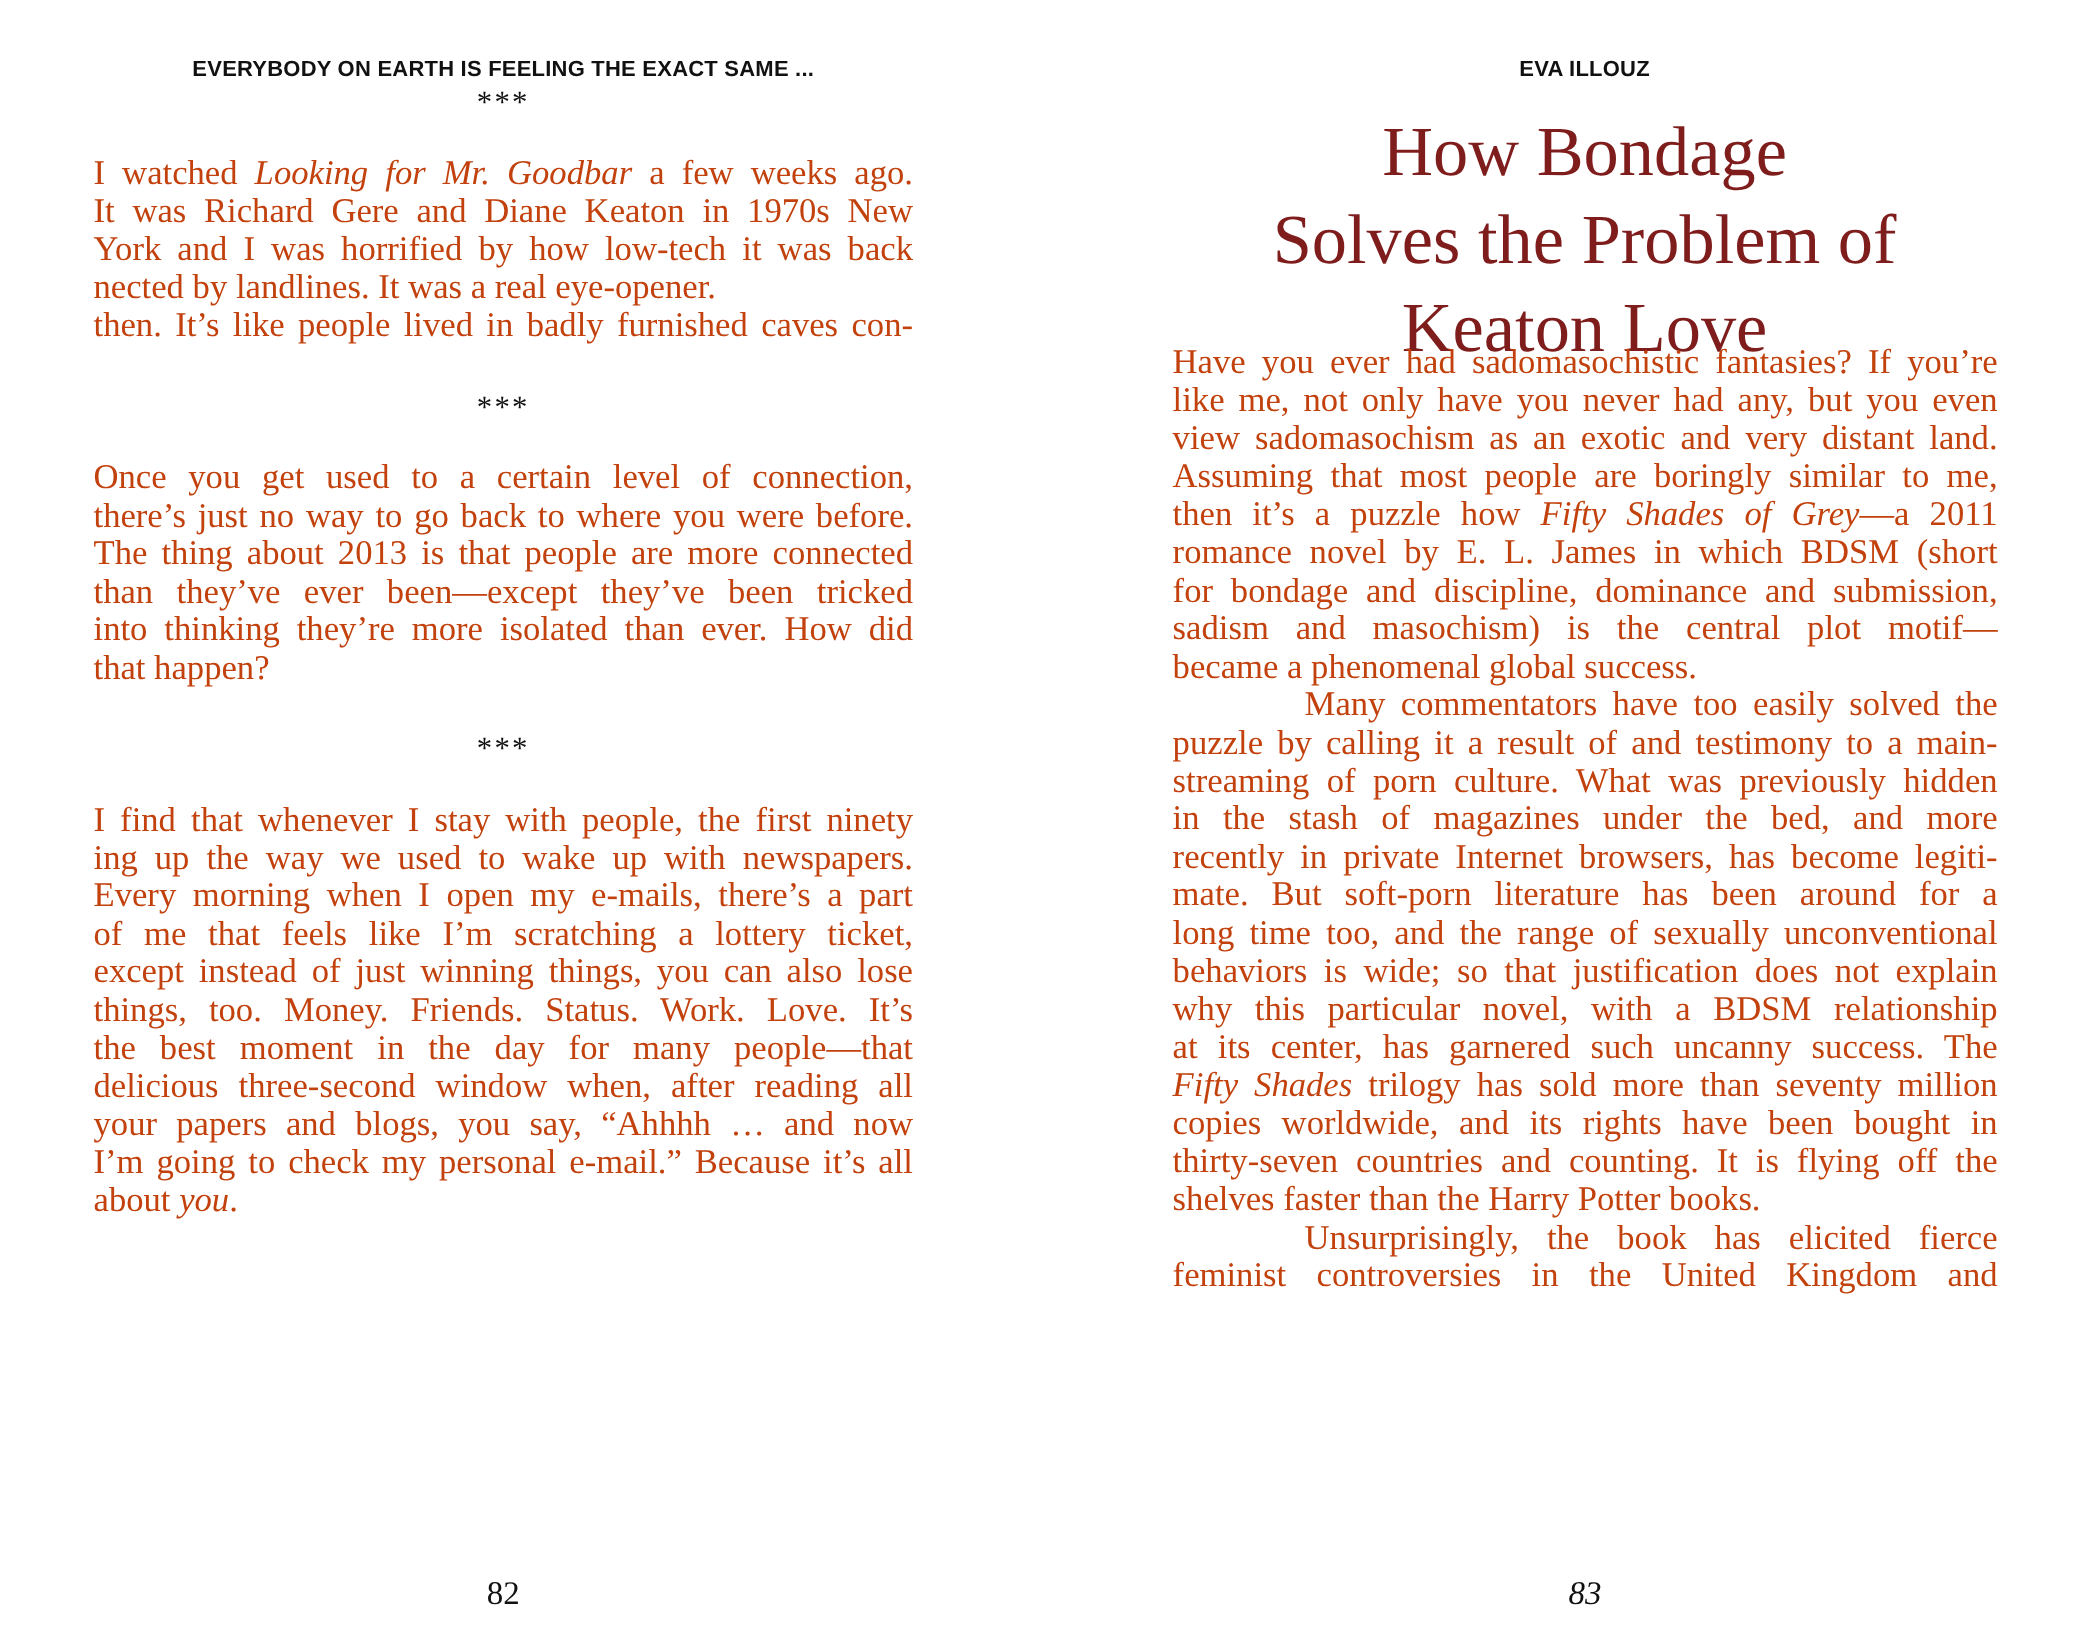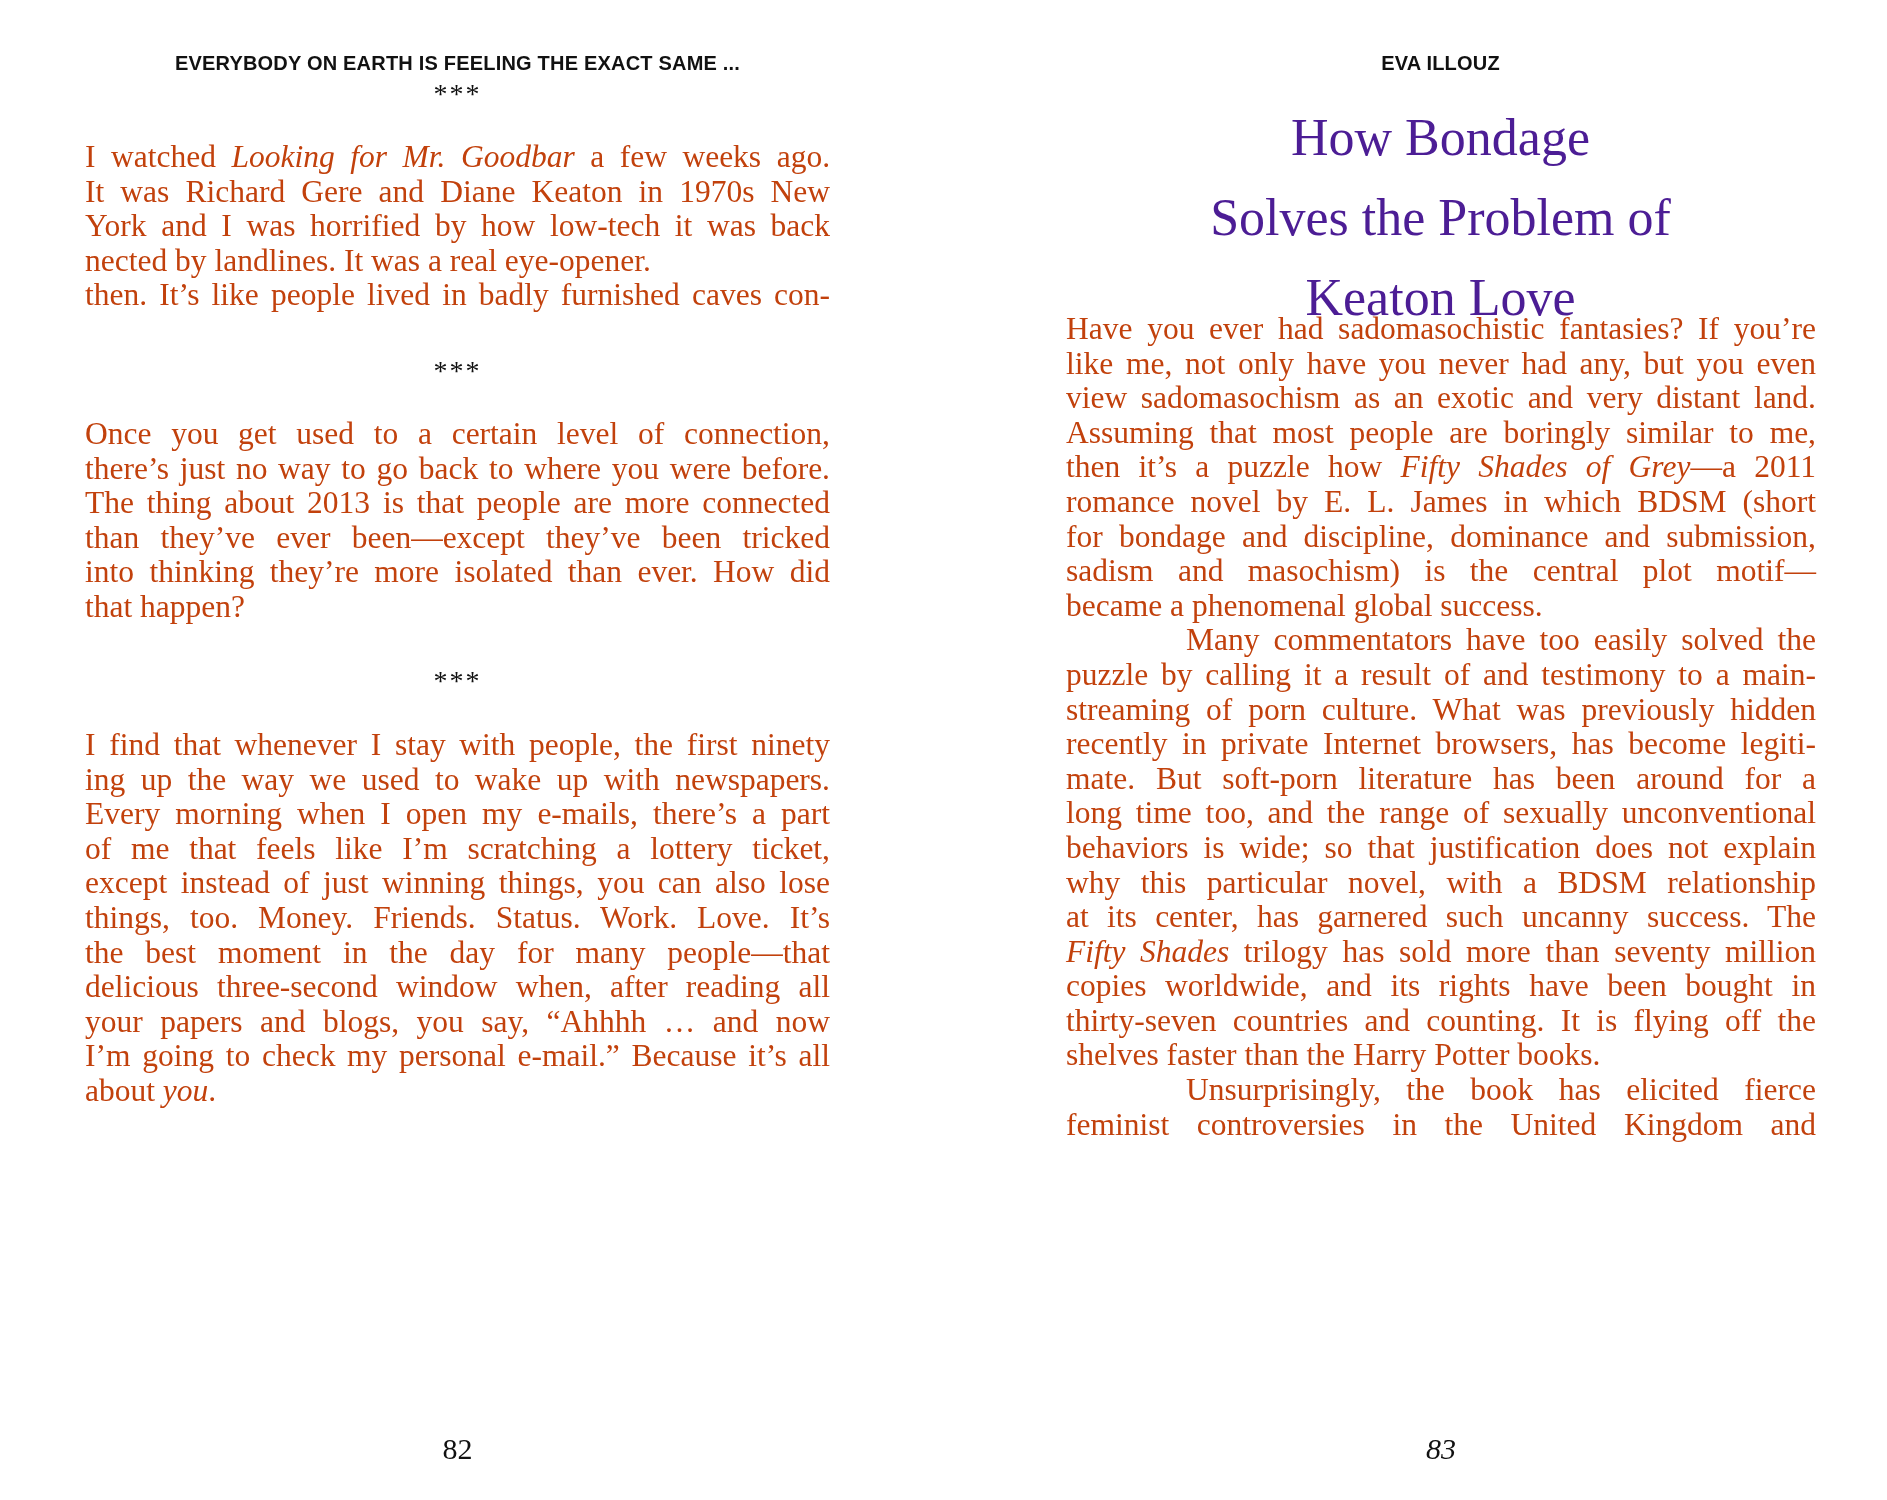--- a/index.html
+++ b/index.html
@@ -24,21 +24,21 @@
   .stars {
     position: absolute; left: 85px; width: 745px; text-align: center;
     font-family: "Liberation Serif", serif; font-size: 28px; letter-spacing: 2px;
   }
   .para { margin: 0; }
   .para .line { display: block; text-align: justify; text-align-last: justify; white-space: nowrap; }
   .para .line.last { text-align-last: left; }
   .indent { padding-left: 120px; }
   .title {
     position: absolute; left: 125px; width: 745px; top: 98px; text-align: center;
-    font-family: "Liberation Serif", serif; font-size: 52px; line-height: 80px; color: #4c1d95;
+    font-family: "Liberation Serif", serif; font-size: 64px; line-height: 80px; color: #7f1d1d;
   }
   .title .tline { display: block; }
   .folio {
     position: absolute; top: 1432px; left: 0; right: 0; text-align: center;
     font-family: "Liberation Serif", serif; font-size: 30px;
   }
   .page.left .folio { left: 85px; width: 745px; }
   .page.right .folio { left: 123px; width: 750px; font-style: italic; }
   i { font-style: italic; }
 </style>
@@ -109,20 +109,21 @@
         <span class="line">then it’s a puzzle how <i>Fifty Shades of Grey</i>—a 2011</span>
         <span class="line">romance novel by E. L. James in which BDSM (short</span>
         <span class="line">for bondage and discipline, dominance and submission,</span>
         <span class="line">sadism and masochism) is the central plot motif—</span>
         <span class="line last">became a phenomenal global success.</span>
       </p>
     <p class="para">
         <span class="line indent">Many commentators have too easily solved the</span>
         <span class="line">puzzle by calling it a result of and testimony to a main-</span>
         <span class="line">streaming of porn culture. What was previously hidden</span>
+        <span class="line">in the stash of magazines under the bed, and more</span>
         <span class="line">recently in private Internet browsers, has become legiti-</span>
         <span class="line">mate. But soft-porn literature has been around for a</span>
         <span class="line">long time too, and the range of sexually unconventional</span>
         <span class="line">behaviors is wide; so that justification does not explain</span>
         <span class="line">why this particular novel, with a BDSM relationship</span>
         <span class="line">at its center, has garnered such uncanny success. The</span>
         <span class="line"><i>Fifty Shades</i> trilogy has sold more than seventy million</span>
         <span class="line">copies worldwide, and its rights have been bought in</span>
         <span class="line">thirty-seven countries and counting. It is flying off the</span>
         <span class="line last">shelves faster than the Harry Potter books.</span>

